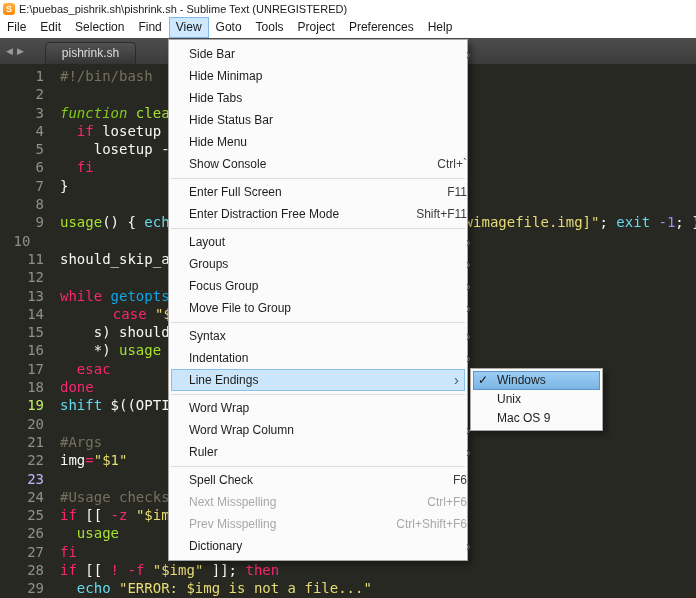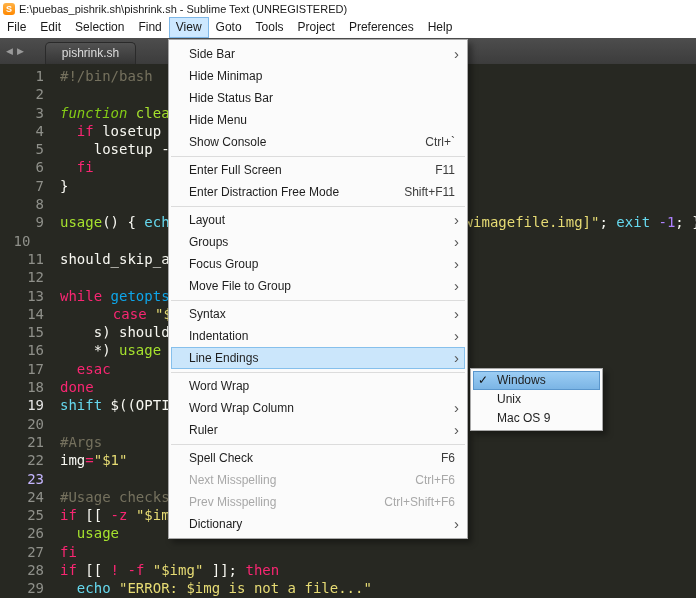--- a/index.html
+++ b/index.html
@@ -61,21 +61,21 @@
   .code { padding-left:10px; white-space:pre; }
   .tok-it { font-style:italic; }
   
   .menu {
     position:absolute; background:#fbfbfb; border:1px solid #a8a8a8;
     box-shadow:4px 4px 6px rgba(0,0,0,0.35); padding:3px 0; z-index:10;
   }
   .view-menu { left:168px; top:39px; width:300px; }
   .menu-item {
     position:relative; height:22px; line-height:22px;
-    padding-left:20px; padding-right:12px;
+    padding-left:20px; 
     font-size:12px; color:#1e1e1e; display:flex; cursor:default;
   }
   .menu-item .lbl { flex:1 1 auto; white-space:nowrap; }
   .menu-item .sc  { flex:0 0 auto; color:#3c3c3c; white-space:nowrap; }
   .menu-item .arr { flex:0 0 auto; color:#555; font-size:15px; line-height:21px; margin-right:-4px; }
   .menu-item.disabled .lbl, .menu-item.disabled .sc { color:#a8a8a8; }
   .menu-item.hl {
     background:#cbe6fb; box-shadow:inset 0 0 0 1px #86c0ec;
     margin:0 2px; padding-left:18px; padding-right:10px;
   }
@@ -136,21 +136,21 @@
     <div class="line"><span class="ln" style="color: rgb(143, 144, 138);">9</span><span class="code"><span style="color: rgb(166, 226, 46);">usage</span><span style="color: rgb(248, 248, 242);">() { </span><span style="color: rgb(102, 217, 239);">echo </span><span style="color: rgb(230, 219, 116);">"Usage: $0 [-s] imagefile.img [newimagefile.img]"</span><span style="color: rgb(248, 248, 242);">; </span><span style="color: rgb(102, 217, 239);">exit </span><span style="color: rgb(174, 129, 255);">-1</span><span style="color: rgb(248, 248, 242);">; }</span></span></div>
     <div class="line"><span class="ln" style="color: rgb(143, 144, 138); text-align: center;">10</span><span class="code"></span></div>
     <div class="line"><span class="ln" style="color: rgb(143, 144, 138);">11</span><span class="code"><span style="color: rgb(248, 248, 242);">should_skip_autoexpand</span><span style="color: rgb(249, 38, 114);">=</span><span style="color: rgb(174, 129, 255);">false</span></span></div>
     <div class="line"><span class="ln" style="color: rgb(143, 144, 138);">12</span><span class="code"></span></div>
     <div class="line"><span class="ln" style="color: rgb(143, 144, 138);">13</span><span class="code"><span style="color: rgb(249, 38, 114);">while </span><span style="color: #0ea5e9;">getopts </span><span style="color: rgb(230, 219, 116);">":s"</span><span style="color: rgb(248, 248, 242);"> opt; </span><span style="color: rgb(249, 38, 114);">do</span></span></div>
     <div class="line"><span class="ln" style="color: rgb(143, 144, 138);">14</span><span class="code"><span style="color: rgb(248, 248, 242);">  </span><span style="color: rgb(249, 38, 114); margin-left: 36px;">case </span><span style="color: rgb(230, 219, 116);">"${opt}"</span><span style="color: rgb(248, 248, 242);"> </span><span style="color: rgb(249, 38, 114);">in</span></span></div>
     <div class="line"><span class="ln" style="color: rgb(143, 144, 138); padding-left: 10px;">15</span><span class="code"><span style="color: rgb(248, 248, 242);">    s) should_skip_autoexpand</span><span style="color: rgb(249, 38, 114);">=</span><span style="color: rgb(174, 129, 255);">true</span><span style="color: rgb(248, 248, 242);"> ;;</span></span></div>
     <div class="line"><span class="ln" style="color: rgb(143, 144, 138);">16</span><span class="code"><span style="color: rgb(248, 248, 242);">    *) </span><span style="color: rgb(166, 226, 46);">usage</span><span style="color: rgb(248, 248, 242);"> ;;</span></span></div>
     <div class="line"><span class="ln" style="color: rgb(143, 144, 138);">17</span><span class="code"><span style="color: rgb(248, 248, 242);">  </span><span style="color: rgb(249, 38, 114);">esac</span></span></div>
     <div class="line"><span class="ln" style="color: rgb(143, 144, 138);">18</span><span class="code"><span style="color: rgb(249, 38, 114);">done</span></span></div>
-    <div class="line"><span class="ln" style="color: #e5e5e5;">19</span><span class="code"><span style="color: rgb(102, 217, 239);">shift </span><span style="color: rgb(248, 248, 242);">$((OPTIND-1))</span></span></div>
+    <div class="line"><span class="ln" style="color: #bef264;">19</span><span class="code"><span style="color: rgb(102, 217, 239);">shift </span><span style="color: rgb(248, 248, 242);">$((OPTIND-1))</span></span></div>
     <div class="line"><span class="ln" style="color: rgb(143, 144, 138);">20</span><span class="code"></span></div>
     <div class="line"><span class="ln" style="color: rgb(143, 144, 138);">21</span><span class="code"><span style="color: rgb(117, 113, 94);">#Args</span></span></div>
     <div class="line"><span class="ln" style="color: rgb(143, 144, 138);">22</span><span class="code"><span style="color: rgb(248, 248, 242);">img</span><span style="color: rgb(249, 38, 114);">=</span><span style="color: rgb(230, 219, 116);">"$1"</span></span></div>
     <div class="line"><span class="ln" style="color: #c4b5fd;">23</span><span class="code"></span></div>
     <div class="line"><span class="ln" style="color: rgb(143, 144, 138);">24</span><span class="code"><span style="color: rgb(117, 113, 94);">#Usage checks</span></span></div>
     <div class="line"><span class="ln" style="color: rgb(143, 144, 138);">25</span><span class="code"><span style="color: rgb(249, 38, 114);">if </span><span style="color: rgb(248, 248, 242);">[[ </span><span style="color: rgb(249, 38, 114);">-z </span><span style="color: rgb(230, 219, 116);">"$img"</span><span style="color: rgb(248, 248, 242);"> ]]; </span><span style="color: rgb(249, 38, 114);">then</span></span></div>
     <div class="line"><span class="ln" style="color: rgb(143, 144, 138);">26</span><span class="code"><span style="color: rgb(248, 248, 242);">  </span><span style="color: rgb(166, 226, 46);">usage</span></span></div>
     <div class="line"><span class="ln" style="color: rgb(143, 144, 138);">27</span><span class="code"><span style="color: rgb(249, 38, 114);">fi</span></span></div>
     <div class="line"><span class="ln" style="color: rgb(143, 144, 138);">28</span><span class="code"><span style="color: rgb(249, 38, 114);">if </span><span style="color: rgb(248, 248, 242);">[[ </span><span style="color: rgb(249, 38, 114);">! </span><span style="color: rgb(249, 38, 114);">-f </span><span style="color: rgb(230, 219, 116);">"$img"</span><span style="color: rgb(248, 248, 242);"> ]]; </span><span style="color: rgb(249, 38, 114);">then</span></span></div>
     <div class="line"><span class="ln" style="color: rgb(143, 144, 138);">29</span><span class="code"><span style="color: rgb(248, 248, 242);">  </span><span style="color: rgb(102, 217, 239);">echo </span><span style="color: rgb(230, 219, 116);">"ERROR: $img is not a file..."</span></span></div>
@@ -158,20 +158,23 @@
 
 <div class="menu view-menu">
     <div class="menu-item">
       <span class="lbl">Side Bar</span>
       <span class="arr">›</span>
     </div>
     <div class="menu-item">
       <span class="lbl">Hide Minimap</span>
     </div>
     <div class="menu-item">
+      <span class="lbl">Hide Tabs</span>
+    </div>
+    <div class="menu-item">
       <span class="lbl">Hide Status Bar</span>
     </div>
     <div class="menu-item">
       <span class="lbl">Hide Menu</span>
     </div>
     <div class="menu-item">
       <span class="lbl">Show Console</span>
       <span class="sc">Ctrl+`</span>
     </div>
     <div class="sep"></div>

